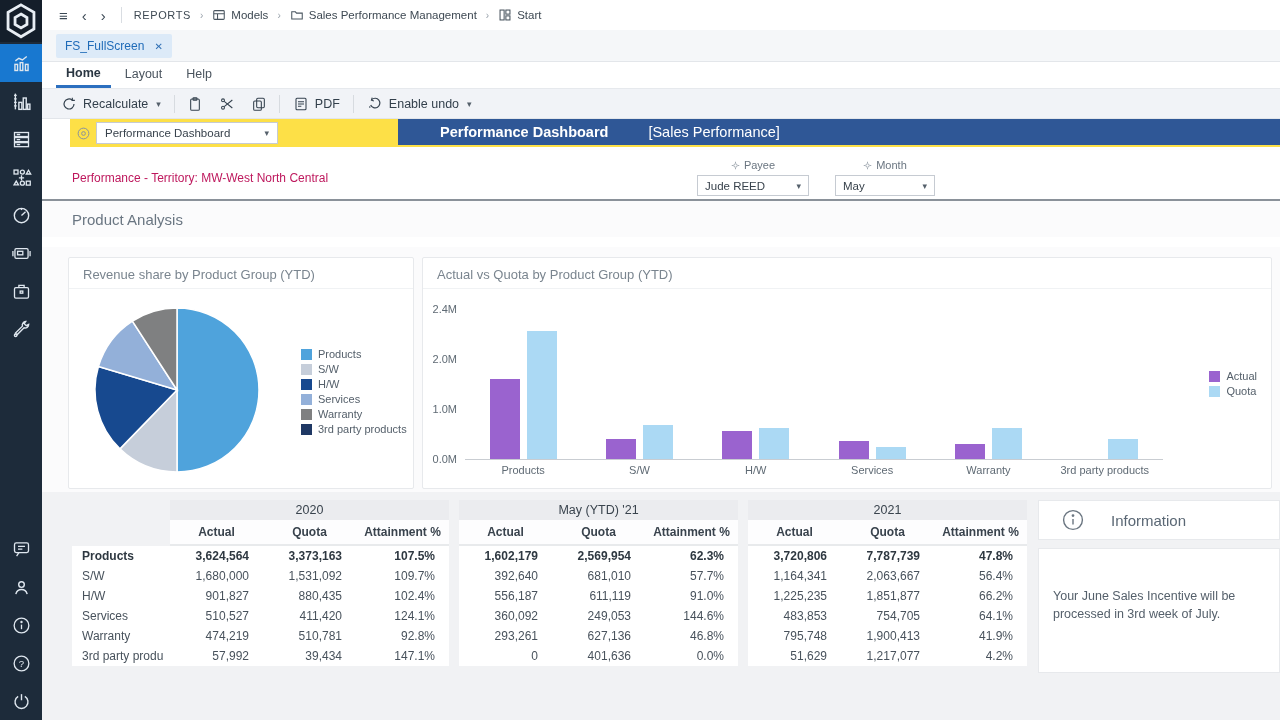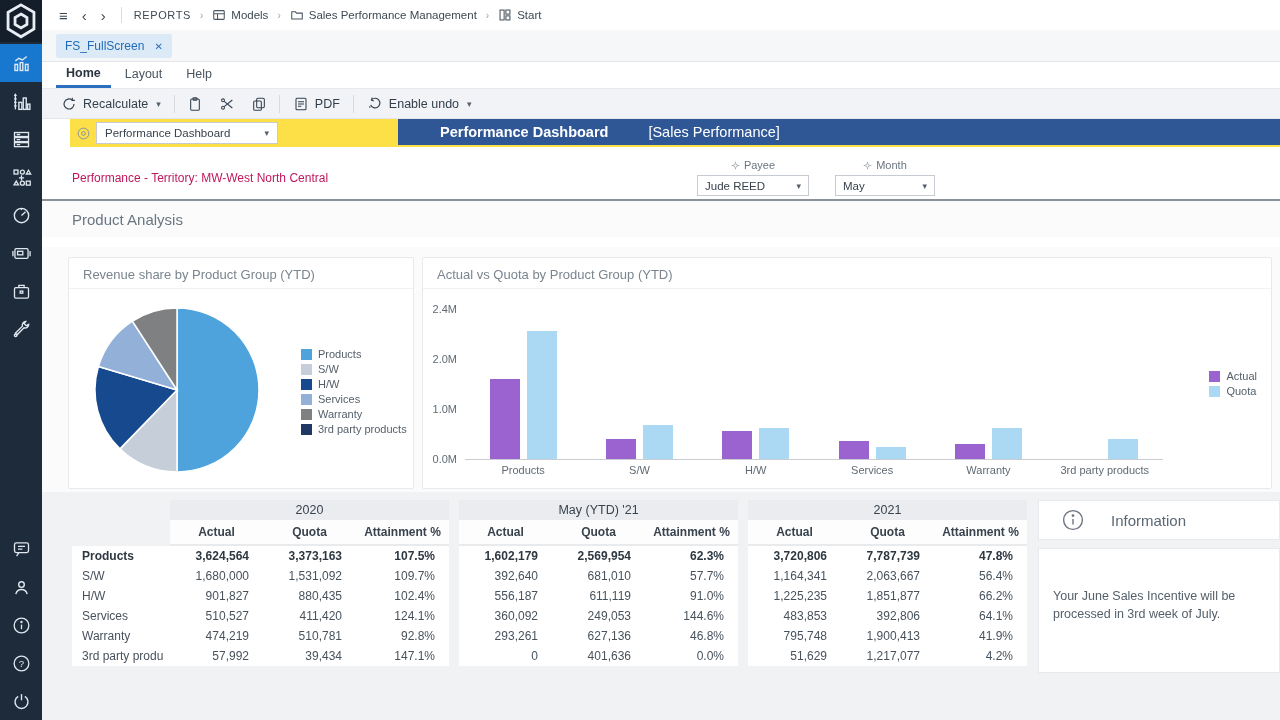--- a/index.html
+++ b/index.html
@@ -527,21 +527,21 @@
             <div class="cell gapcell" style="background: rgb(255, 255, 255);"></div>
             <div class="cell num">510,527</div>
             <div class="cell num">411,420</div>
             <div class="cell num">124.1%</div>
             <div class="cell gapcell"></div>
             <div class="cell num">360,092</div>
             <div class="cell num">249,053</div>
             <div class="cell num">144.6%</div>
             <div class="cell gapcell"></div>
             <div class="cell num">483,853</div>
-            <div class="cell num">392,806</div>
+            <div class="cell num">754,705</div>
             <div class="cell num">64.1%</div>
             <div class="cell rowlabel">Warranty</div>
             <div class="cell gapcell" style="background: rgb(255, 255, 255);"></div>
             <div class="cell num">474,219</div>
             <div class="cell num">510,781</div>
             <div class="cell num">92.8%</div>
             <div class="cell gapcell"></div>
             <div class="cell num">293,261</div>
             <div class="cell num">627,136</div>
             <div class="cell num">46.8%</div>

